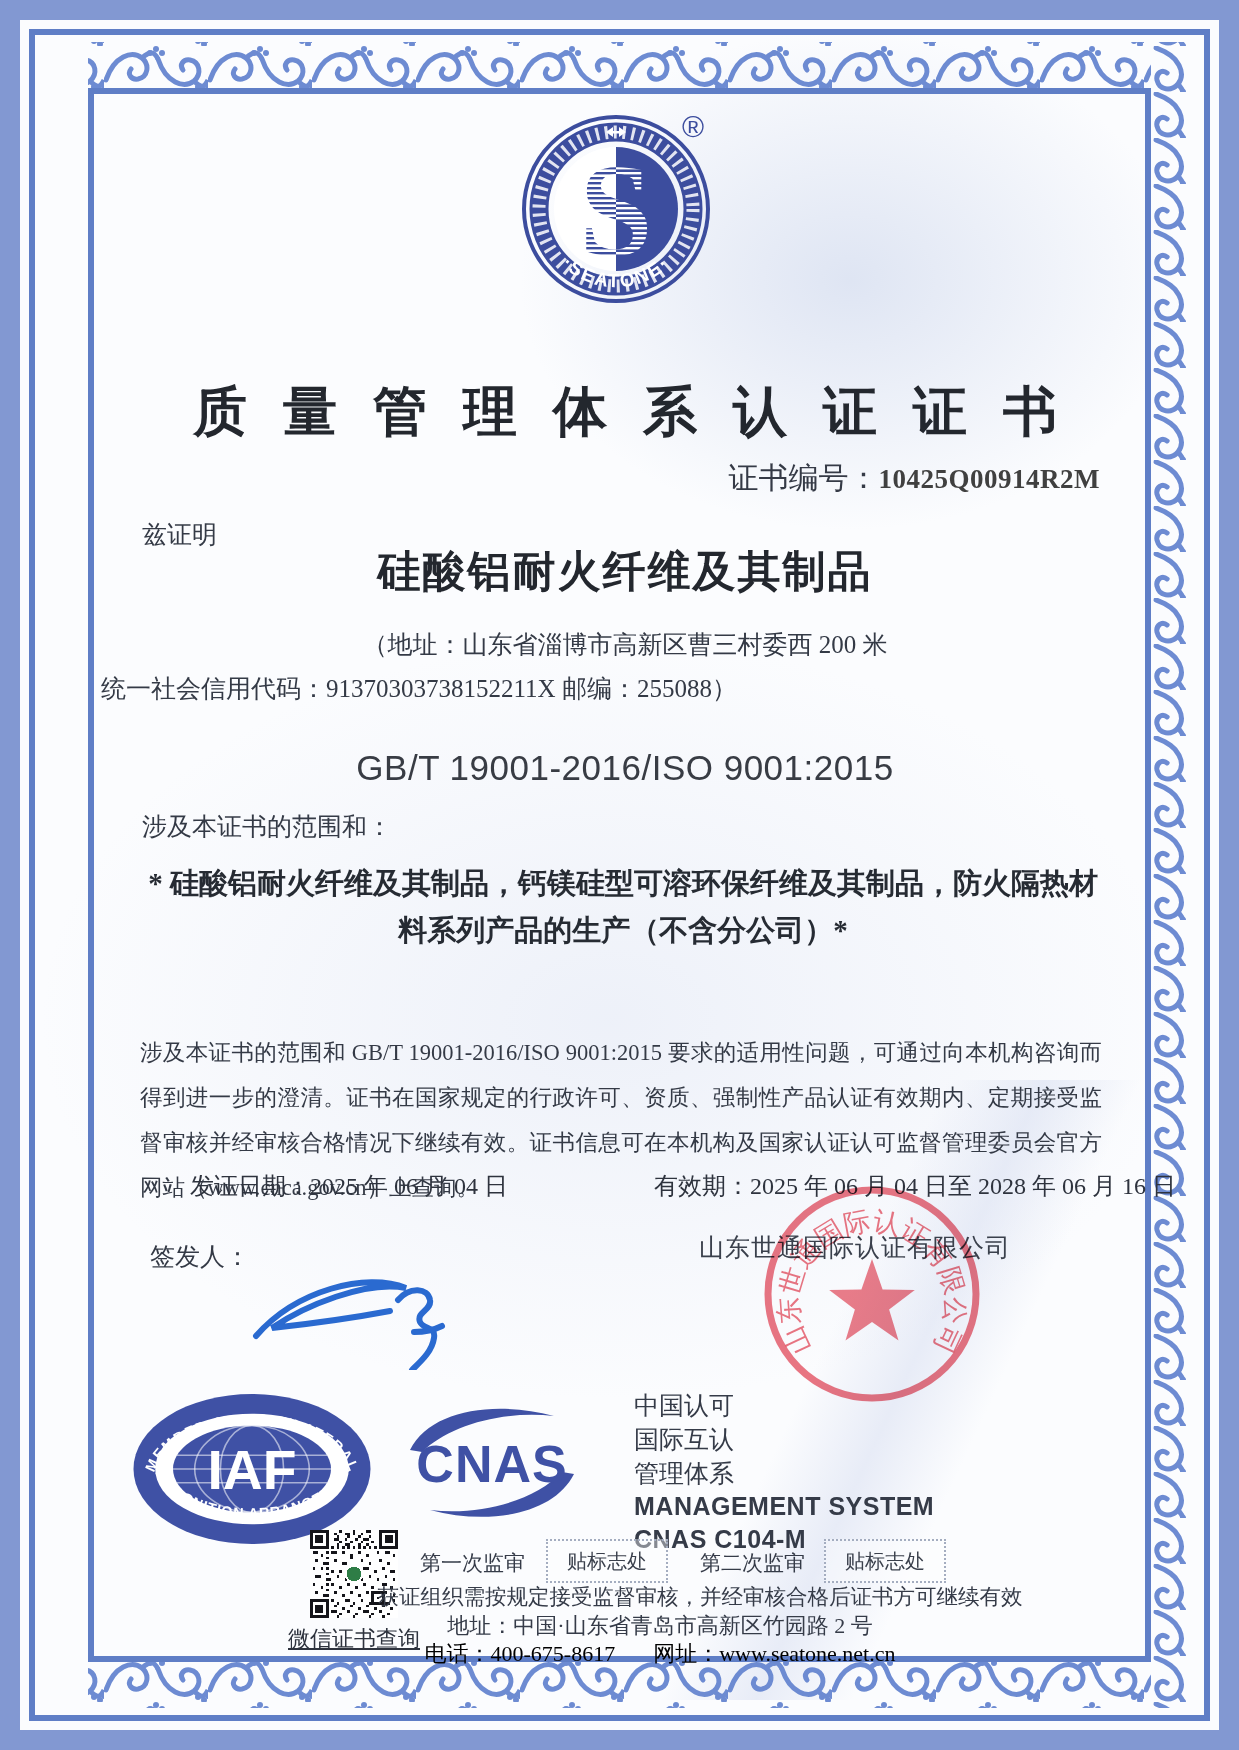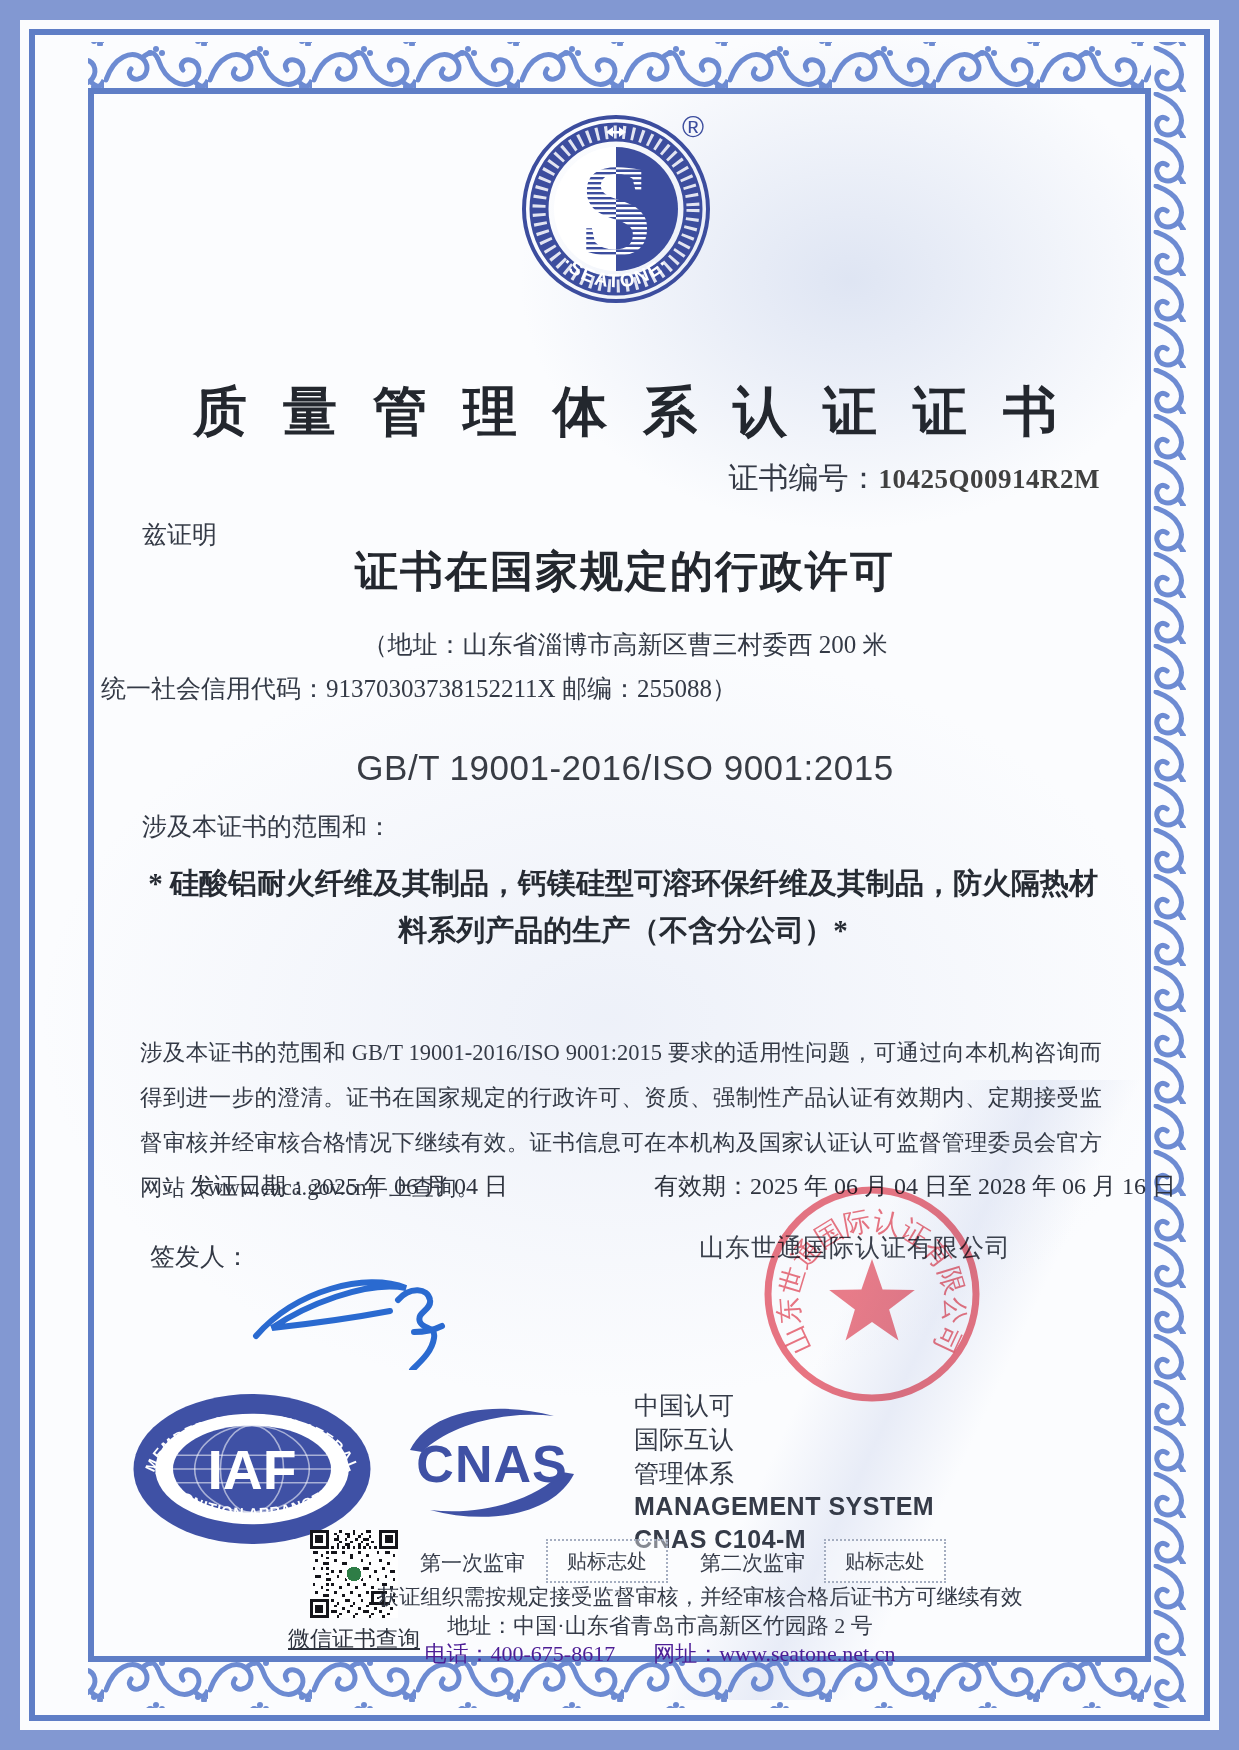--- a/index.html
+++ b/index.html
@@ -53,21 +53,21 @@
   .accredit .en{font-family:"Liberation Sans","DejaVu Sans",sans-serif;font-size:25px;line-height:33px;font-weight:700;color:#353b48;letter-spacing:.5px;}
   .qr{left:310px;top:1530px;width:88px;height:88px;}
   .qr-caption{left:288px;top:1624px;width:132px;text-align:center;font-size:22px;color:#2e333e;text-decoration:underline;}
   .audit-label{top:1549px;font-size:21px;color:#353b48;white-space:nowrap;text-align:right;}
   .audit1{left:420px;} .audit2{left:700px;}
   .sticker-box{top:1539px;width:118px;height:40px;border:2px dotted #a4adc0;display:flex;align-items:center;justify-content:center;
     font-size:20px;color:#3a404c;background:rgba(255,255,255,.4);}
   .box1{left:546px;} .box2{left:824px;}
   .audit-notice{left:350px;top:1582px;width:700px;text-align:center;font-size:21.5px;color:#353b48;}
   .org-address{left:310px;top:1611px;width:700px;text-align:center;font-size:22px;color:#353b48;}
-  .phone-row{left:350px;top:1639px;width:620px;display:flex;justify-content:center;gap:38px;font-size:22px;color:#4c1d95;white-space:nowrap;}
+  .phone-row{left:350px;top:1639px;width:620px;display:flex;justify-content:center;gap:38px;font-size:22px;color:#000000;white-space:nowrap;}
 </style>
 </head>
 <body>
 
 <div class="paper"></div>
 <div class="wash wash1"></div>
 <div class="wash wash2"></div>
 <div class="wash wash3"></div>
 
 <svg class="frame-svg" viewBox="0 0 1239 1750">
@@ -144,21 +144,21 @@
   </svg>
   <div class="abs reg-mark">®</div>
 
   <div class="abs title serif">质量管理体系认证证书</div>
 
   <div class="abs certno-row">
     <span class="certno-label">证书编号：</span><span class="certno-value">10425Q00914R2M</span>
   </div>
 
   <div class="abs certify-label">兹证明</div>
-  <div class="abs company">证书在国家规定的行政许可</div>
+  <div class="abs company">硅酸铝耐火纤维及其制品</div>
   <div class="abs addr1">（地址：山东省淄博市高新区曹三村委西 200 米</div>
   <div class="abs addr2">统一社会信用代码：91370303738152211X 邮编：255088）</div>
 
   <div class="abs std-code sans">GB/T 19001-2016/ISO 9001:2015</div>
 
   <div class="abs scope-label">涉及本证书的范围和：</div>
   <div class="abs scope-text">* 硅酸铝耐火纤维及其制品，钙镁硅型可溶环保纤维及其制品，防火隔热材料系列产品的生产（不含分公司）*</div>
 
   <div class="abs notice">涉及本证书的范围和 GB/T 19001-2016/ISO 9001:2015 要求的适用性问题，可通过向本机构咨询而得到进一步的澄清。证书在国家规定的行政许可、资质、强制性产品认证有效期内、定期接受监督审核并经审核合格情况下继续有效。证书信息可在本机构及国家认证认可监督管理委员会官方网站（www.cnca.gov.cn）上查询。</div>
 

